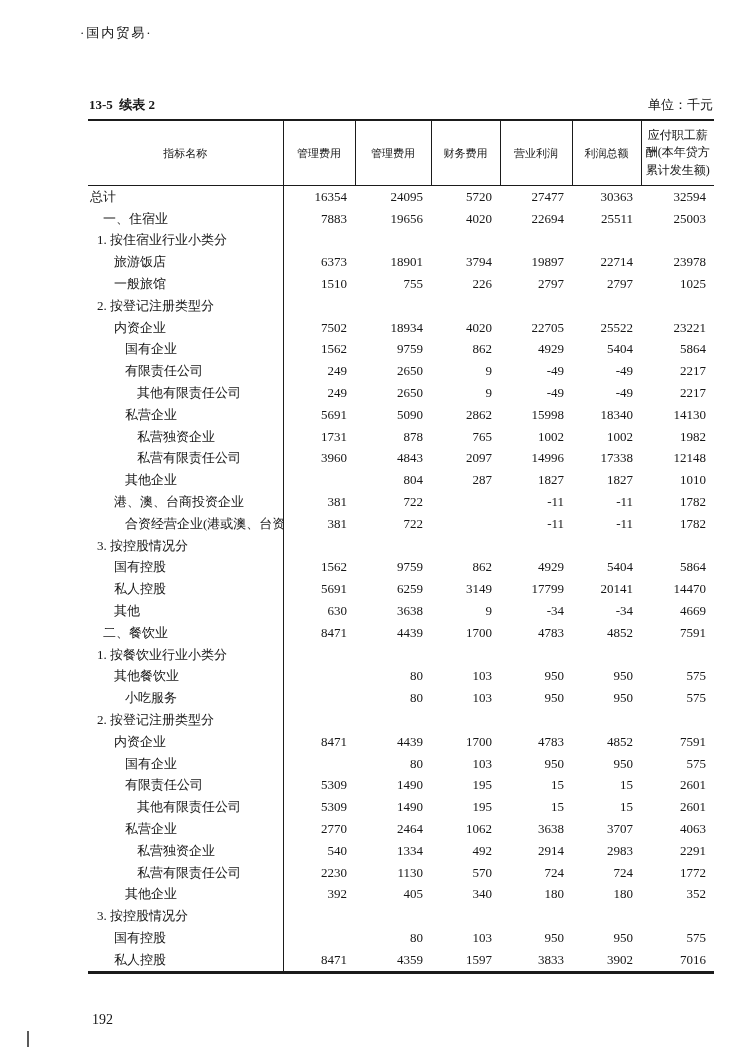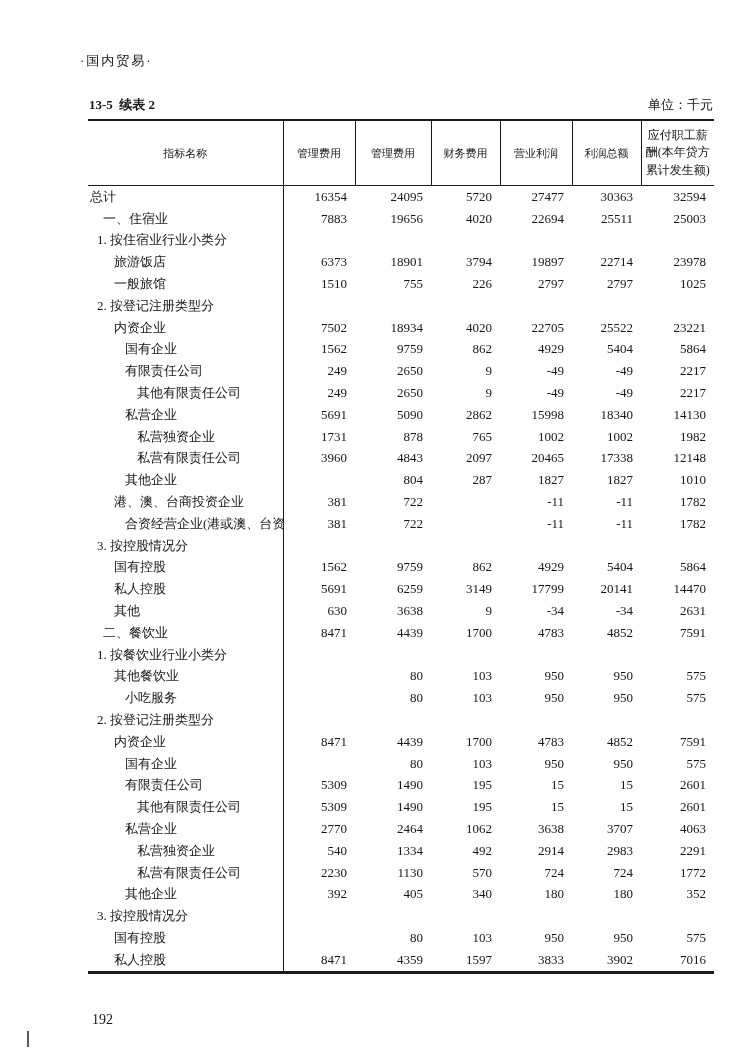--- a/index.html
+++ b/index.html
@@ -2,21 +2,21 @@
 <html><head>
 <meta charset="utf-8">
 <style>
   html,body{margin:0;padding:0;}
   body{
     width:738px;height:1051px;background:#ffffff;position:relative;
     font-family:"Liberation Serif","DejaVu Serif",serif;color:#161616;
     -webkit-font-smoothing:antialiased;
   }
   .category{
-    position:absolute;top:24px;left:80px;font-size:13px;letter-spacing:2px;margin-top:28px;
+    position:absolute;top:24px;left:80px;font-size:13px;letter-spacing:2px;
   }
   .table-area{position:absolute;left:88px;top:96px;width:626px;}
   .caption-row{
     display:flex;justify-content:space-between;align-items:flex-end;
     font-size:13px;margin-bottom:5px;padding:0 1px;
   }
   .caption-title{font-weight:bold;white-space:pre;}
   .caption-unit{font-weight:normal;}
   table{
     border-collapse:collapse;table-layout:fixed;width:626px;
@@ -190,21 +190,21 @@
           <td class="num">765</td>
           <td class="num">1002</td>
           <td class="num">1002</td>
           <td class="num">1982</td>
         </tr>
         <tr>
           <td class="label ind-4">私营有限责任公司</td>
           <td class="num">3960</td>
           <td class="num">4843</td>
           <td class="num">2097</td>
-          <td class="num">20465</td>
+          <td class="num">14996</td>
           <td class="num">17338</td>
           <td class="num">12148</td>
         </tr>
         <tr>
           <td class="label ind-3">其他企业</td>
           <td class="num"></td>
           <td class="num">804</td>
           <td class="num">287</td>
           <td class="num">1827</td>
           <td class="num">1827</td>
@@ -255,21 +255,21 @@
           <td class="num">20141</td>
           <td class="num">14470</td>
         </tr>
         <tr>
           <td class="label ind-2">其他</td>
           <td class="num">630</td>
           <td class="num">3638</td>
           <td class="num">9</td>
           <td class="num">-34</td>
           <td class="num">-34</td>
-          <td class="num">2631</td>
+          <td class="num">4669</td>
         </tr>
         <tr>
           <td class="label ind-1">二、餐饮业</td>
           <td class="num">8471</td>
           <td class="num">4439</td>
           <td class="num">1700</td>
           <td class="num">4783</td>
           <td class="num">4852</td>
           <td class="num">7591</td>
         </tr>

